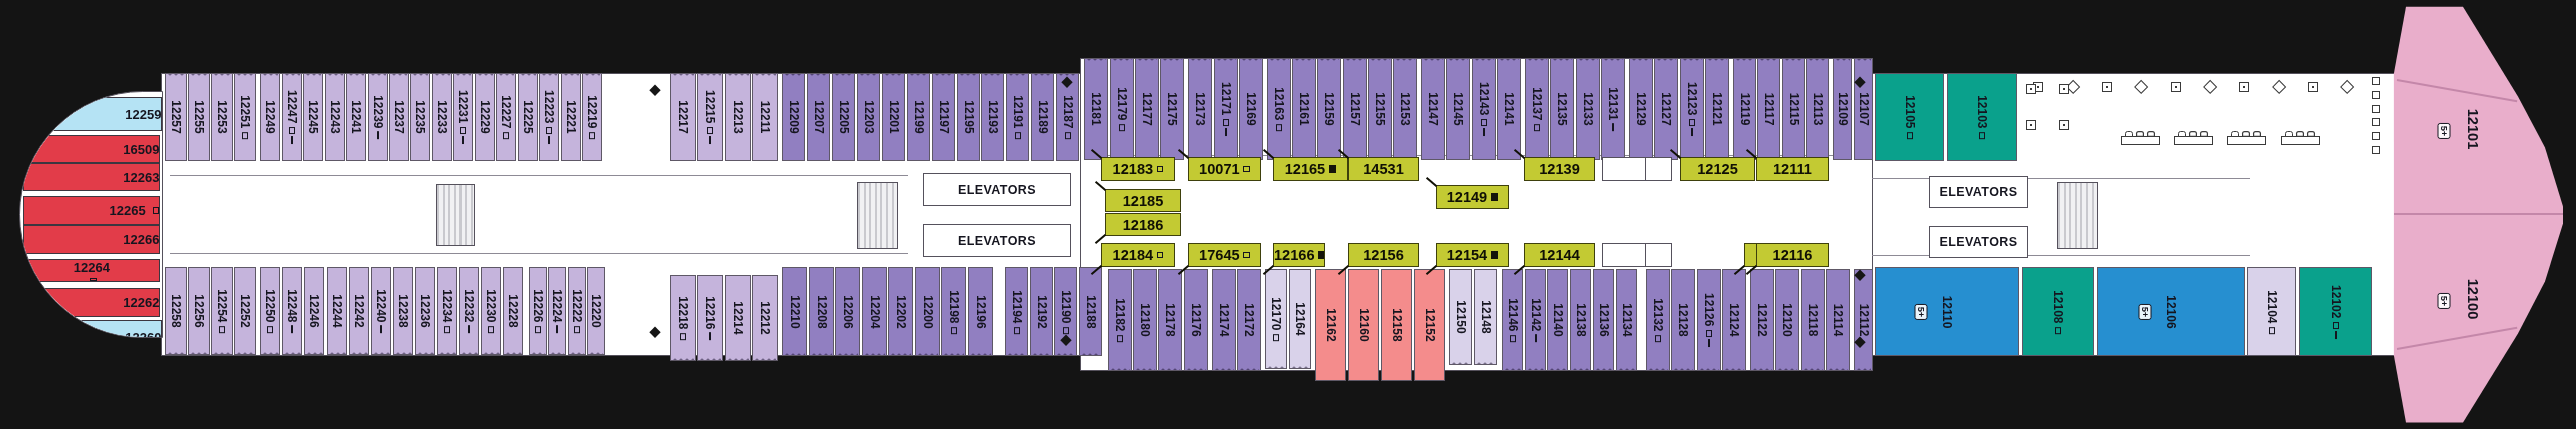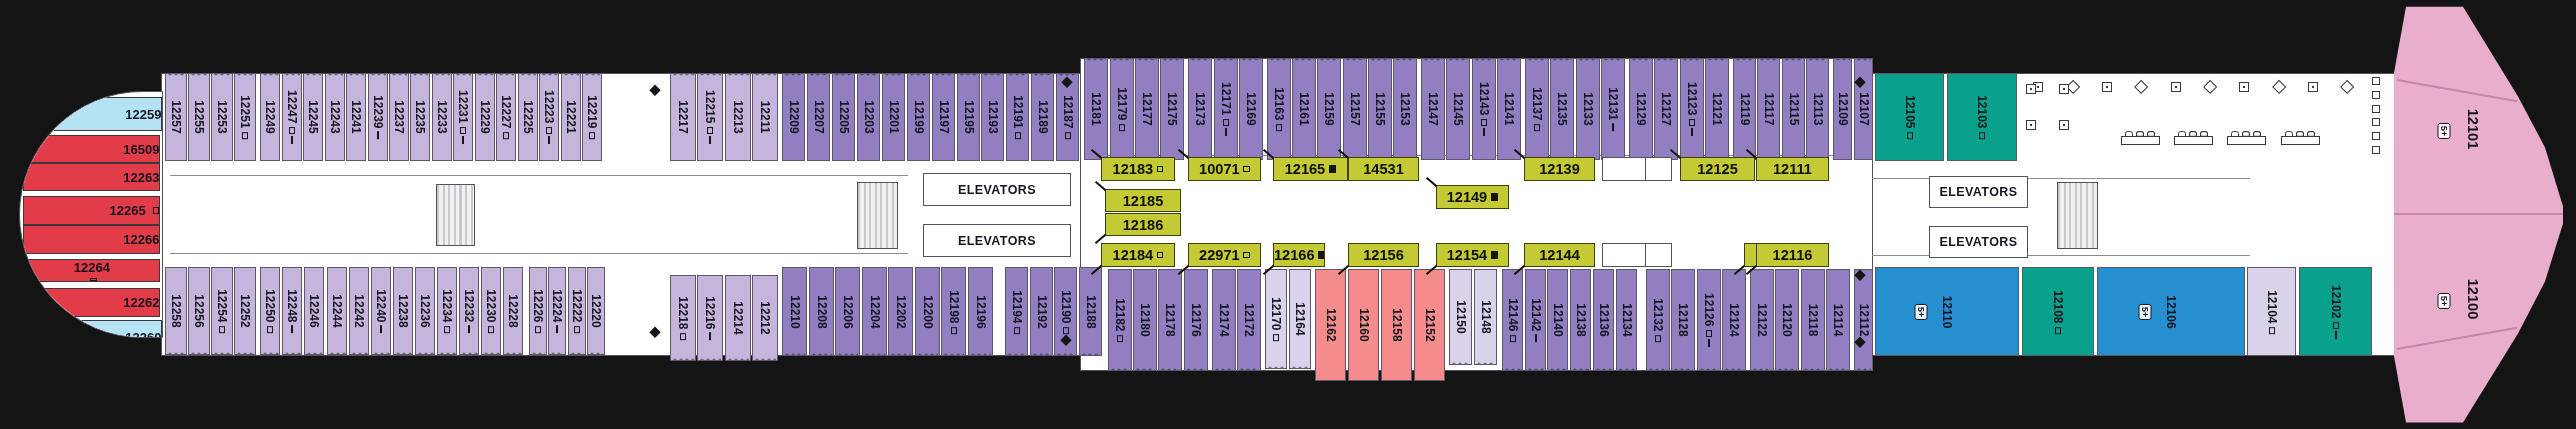--- a/index.html
+++ b/index.html
@@ -877,21 +877,21 @@
       <span>12185</span>
     </div>
     <div class="il lead-b" style="left: 1105px; top: 213px; width: 76px; height: 23px;">
       <span>12186</span>
     </div>
     <div class="il lead-b" style="left: 1101px; top: 243px; width: 74px; height: 24px;">
       <span>12184</span>
       <span class="sq"></span>
     </div>
     <div class="il lead-b" style="left: 1188px; top: 243px; width: 73px; height: 24px;">
-      <span>22971</span>
+      <span>17645</span>
       <span class="sq"></span>
     </div>
     <div class="il lead-b" style="left: 1273px; top: 243px; width: 52px; height: 24px;">
       <span>12166</span>
       <span class="fsq"></span>
     </div>
     <div class="il lead-b" style="left: 1348px; top: 243px; width: 71px; height: 24px;">
       <span>12156</span>
     </div>
     <div class="il lead-b" style="left: 1436px; top: 243px; width: 73px; height: 24px;">

